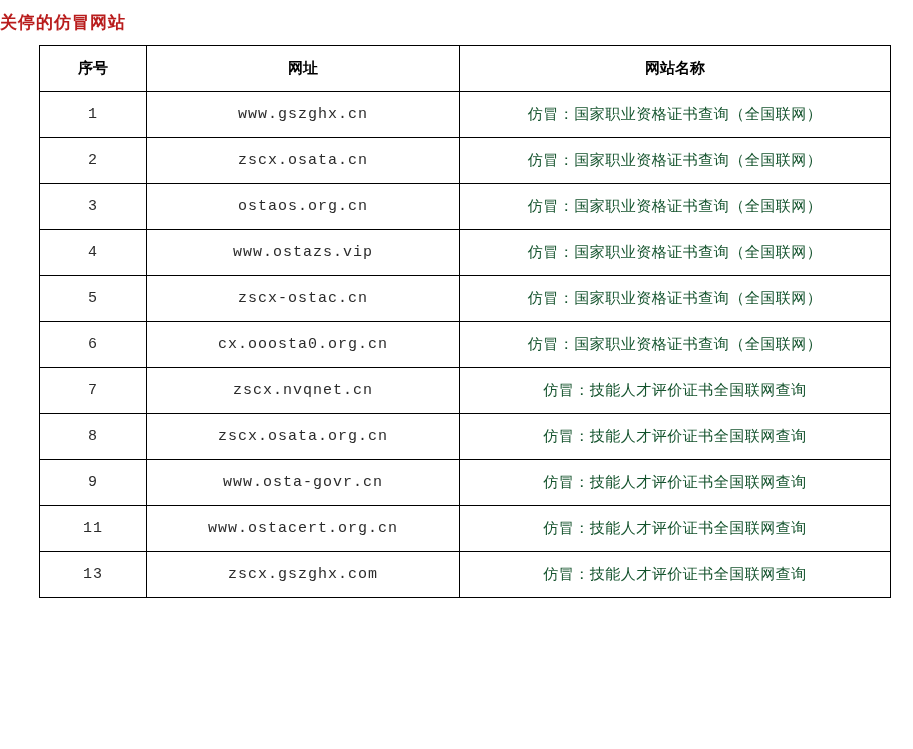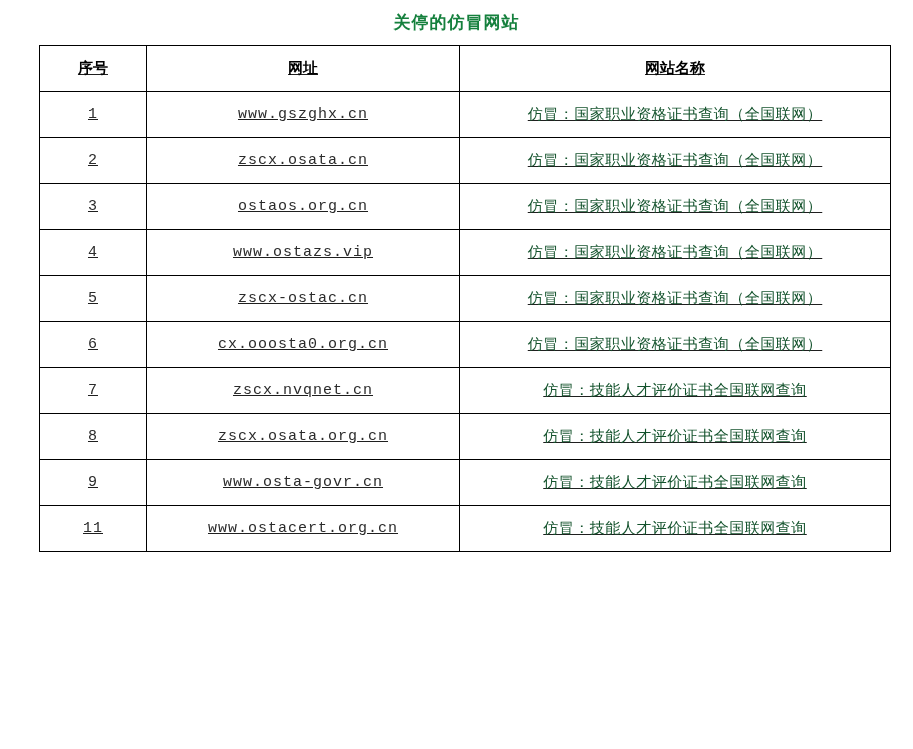--- a/index.html
+++ b/index.html
@@ -8,33 +8,32 @@
   }
   body {
     width: 913px;
     height: 749px;
     background: #ffffff;
     font-family: "Liberation Sans", sans-serif;
     color: #1f1f1f;
     overflow: hidden;
   }
   .page-title {
-    text-align: center;
+    text-align: left;
     font-size: 17px;
     font-weight: bold;
     padding-top: 11px;
     letter-spacing: 1px;
-    color: #15803d;
+    color: #b91c1c;
   }
   table.fake-sites {
     border-collapse: collapse;
     table-layout: fixed;
     margin: 11px 0 0 39px;
     width: 851px;
-    text-decoration: underline;
   }
   col.c-seq  { width: 107px; }
   col.c-url  { width: 313px; }
   col.c-name { width: 431px; }
   th, td {
     border: 1px solid #000000;
     height: 45px;
     text-align: center;
     vertical-align: middle;
     padding: 0;
@@ -120,14 +119,19 @@
       <tr>
         <td class="mono">9</td>
         <td class="mono">www.osta-govr.cn</td>
         <td class="cjk">仿冒：技能人才评价证书全国联网查询</td>
       </tr>
       <tr>
         <td class="mono">11</td>
         <td class="mono">www.ostacert.org.cn</td>
         <td class="cjk">仿冒：技能人才评价证书全国联网查询</td>
       </tr>
+      <tr>
+        <td class="mono">13</td>
+        <td class="mono">zscx.gszghx.com</td>
+        <td class="cjk">仿冒：技能人才评价证书全国联网查询</td>
+      </tr>
     </tbody>
 </table>
 
 </body></html>

